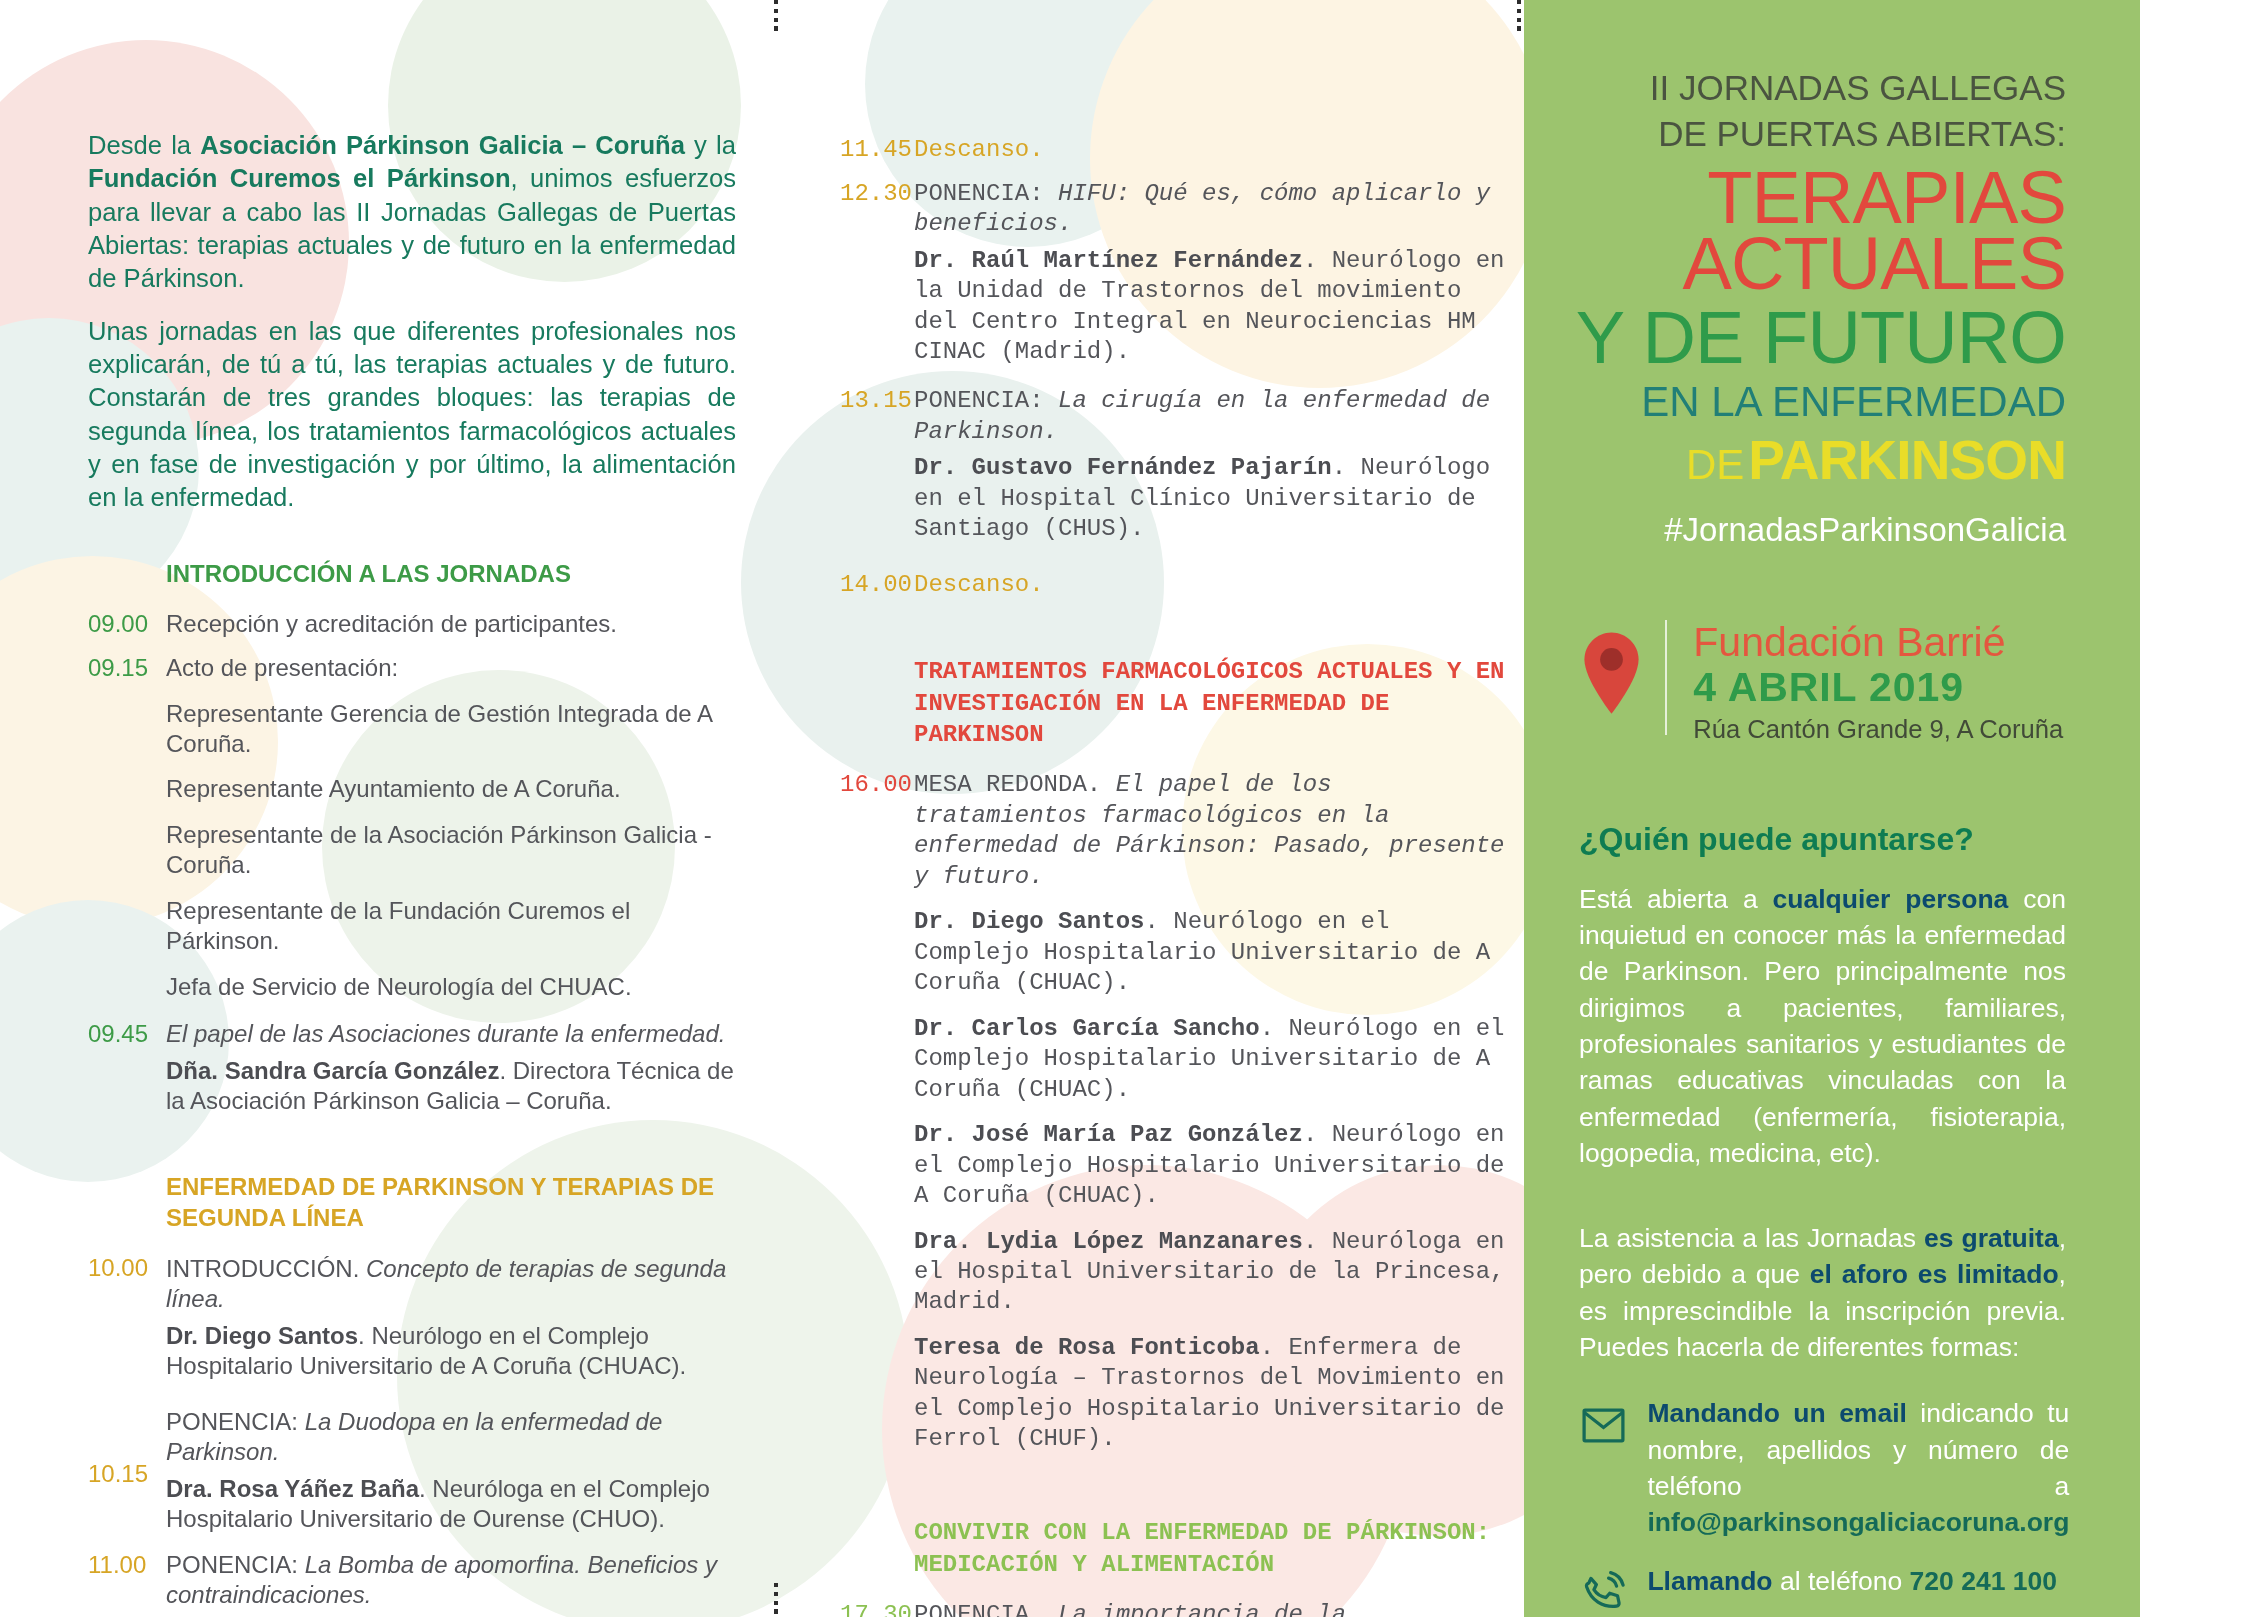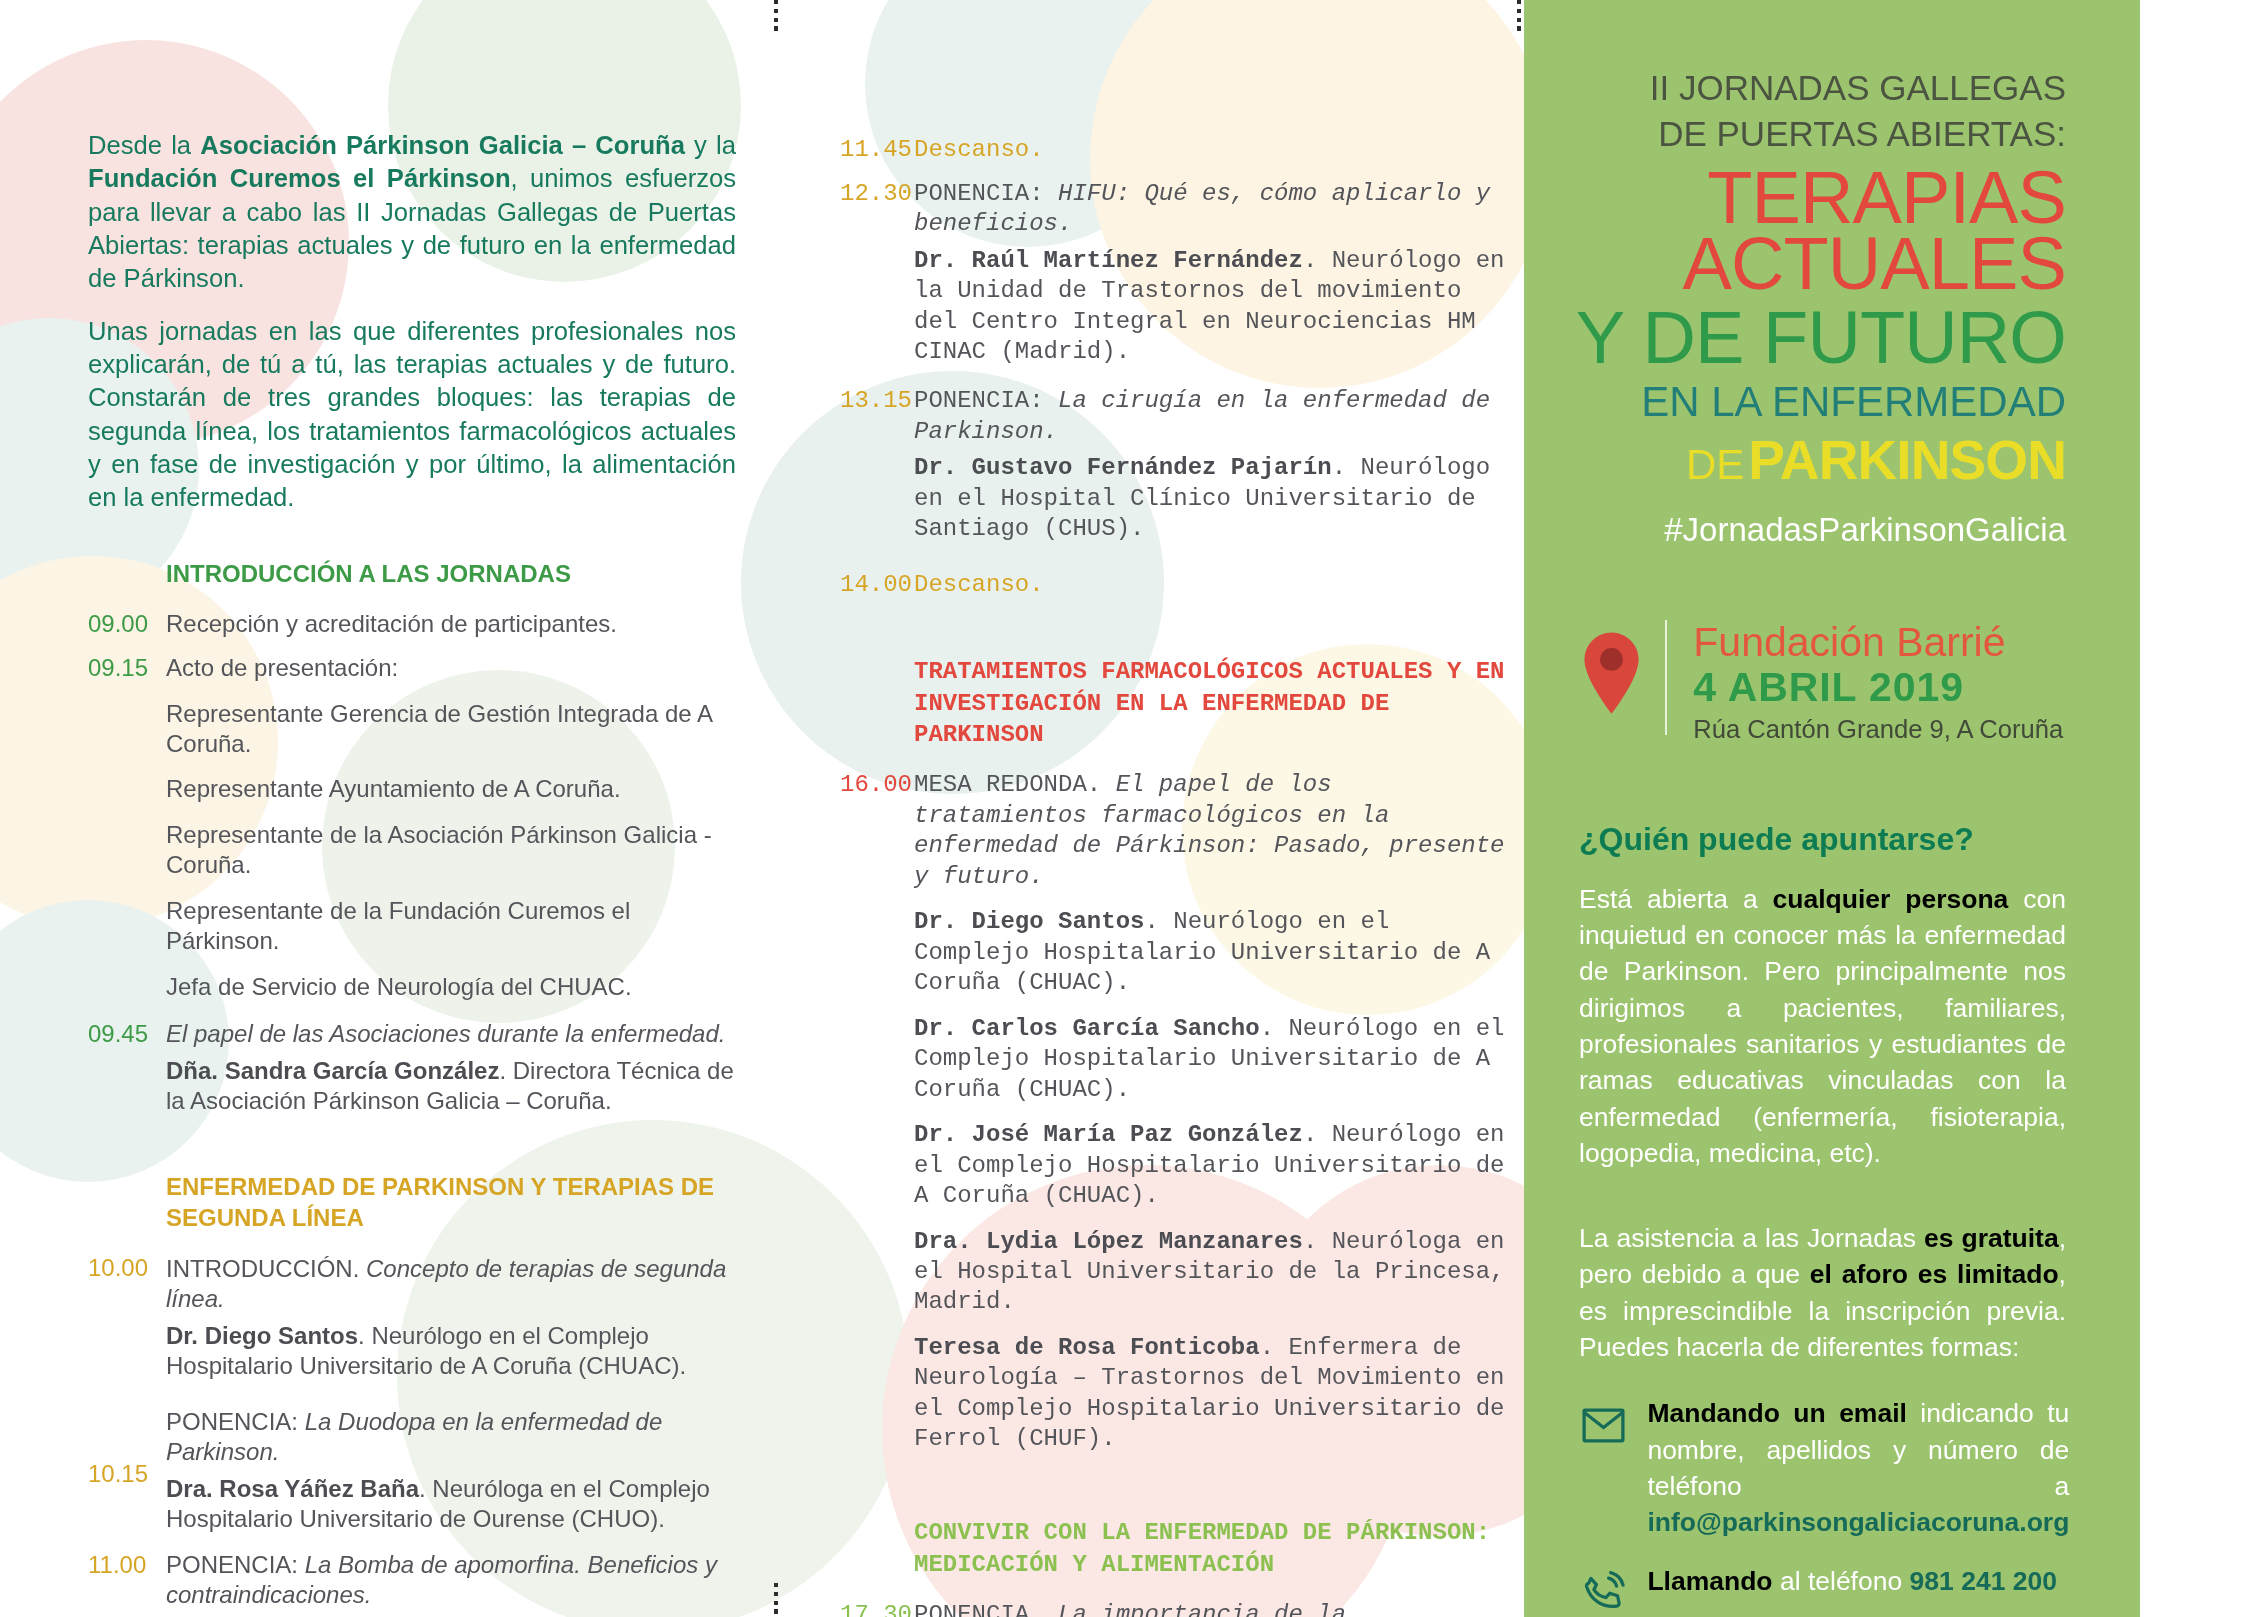--- a/index.html
+++ b/index.html
@@ -43,21 +43,21 @@
   .bt4 .pk{font-size:55px;font-weight:bold;color:#e9dd28;letter-spacing:-0.9px;}
   .hashtag{margin-top:19.4px;font-size:33px;color:#ffffff;}
   .venue{display:flex;align-items:flex-start;margin:71px 53px 0 55px;}
   .pin{flex:0 0 auto;margin-top:8.8px;}
   .vline{flex:0 0 1.8px;width:1.8px;height:115px;background:rgba(255,255,255,0.75);margin:0 26.5px 0 21px;}
   .v-name{font-size:41px;color:#e4573f;line-height:1.08;}
   .v-date{font-size:41px;font-weight:bold;color:#2f9b4a;line-height:1.12;letter-spacing:0.9px;}
   .v-addr{font-size:25.6px;color:#414a38;line-height:1.2;margin-top:3.5px;}
   .who{margin:76px 74px 0 55px;font-size:32px;font-weight:bold;color:#0e7c52;}
   .wp{margin:23px 74px 0 55px;font-size:26.5px;line-height:1.37;color:#ffffff;text-align:justify;}
-  .wp b{font-weight:bold;color:#000000;margin-top:23px;}
+  .wp b{font-weight:bold;color:#0c4a6e;margin-top:23px;}
   .wp .link{font-weight:bold;color:#156a58;}
   .p2{margin-top:49px;}
   .bullet{display:flex;margin:30px 74px 0 55px;}
   .bullet .icon{flex:0 0 49px;margin-top:5.3px;}
   .bullet .wp{margin:0 0 0 19.4px;flex:1;}
 </style>
 </head>
 <body>
 
 <div class="page">
@@ -243,18 +243,18 @@
       </svg>
       <p class="wp"><b>Mandando un email</b><span> indicando tu nombre, apellidos y número de teléfono a </span><span class="link">info@parkinsongaliciacoruna.org</span></p>
     </div>
 
     <div class="bullet" style="margin-top:23px;">
       <svg class="icon" width="49" height="49" viewBox="0 0 24 24" fill="none" stroke="#156a58" stroke-width="1.6" stroke-linecap="round" stroke-linejoin="round">
         <path d="M7.5 3.5 L9.5 7 L7.8 9.2 C8.6 11.4 10.6 13.4 12.8 14.2 L15 12.5 L18.5 14.5 L18.5 18 C18.5 18.8 17.8 19.5 17 19.4 C10 18.6 5.4 14 4.6 7 C4.5 6.2 5.2 5.5 6 5.5 Z" transform="rotate(-12 12 12)"></path>
         <path d="M14.5 4.5 C16.4 5 17.9 6.5 18.4 8.4"></path>
         <path d="M15.5 1.8 C18.5 2.6 20.8 4.9 21.6 7.9"></path>
       </svg>
-      <p class="wp"><b>Llamando</b><span> al teléfono </span><span class="link">981 241 200</span></p>
+      <p class="wp"><b>Llamando</b><span> al teléfono </span><span class="link">720 241 100</span></p>
     </div>
   </div>
 
 </div>
 
 
 </body></html>

